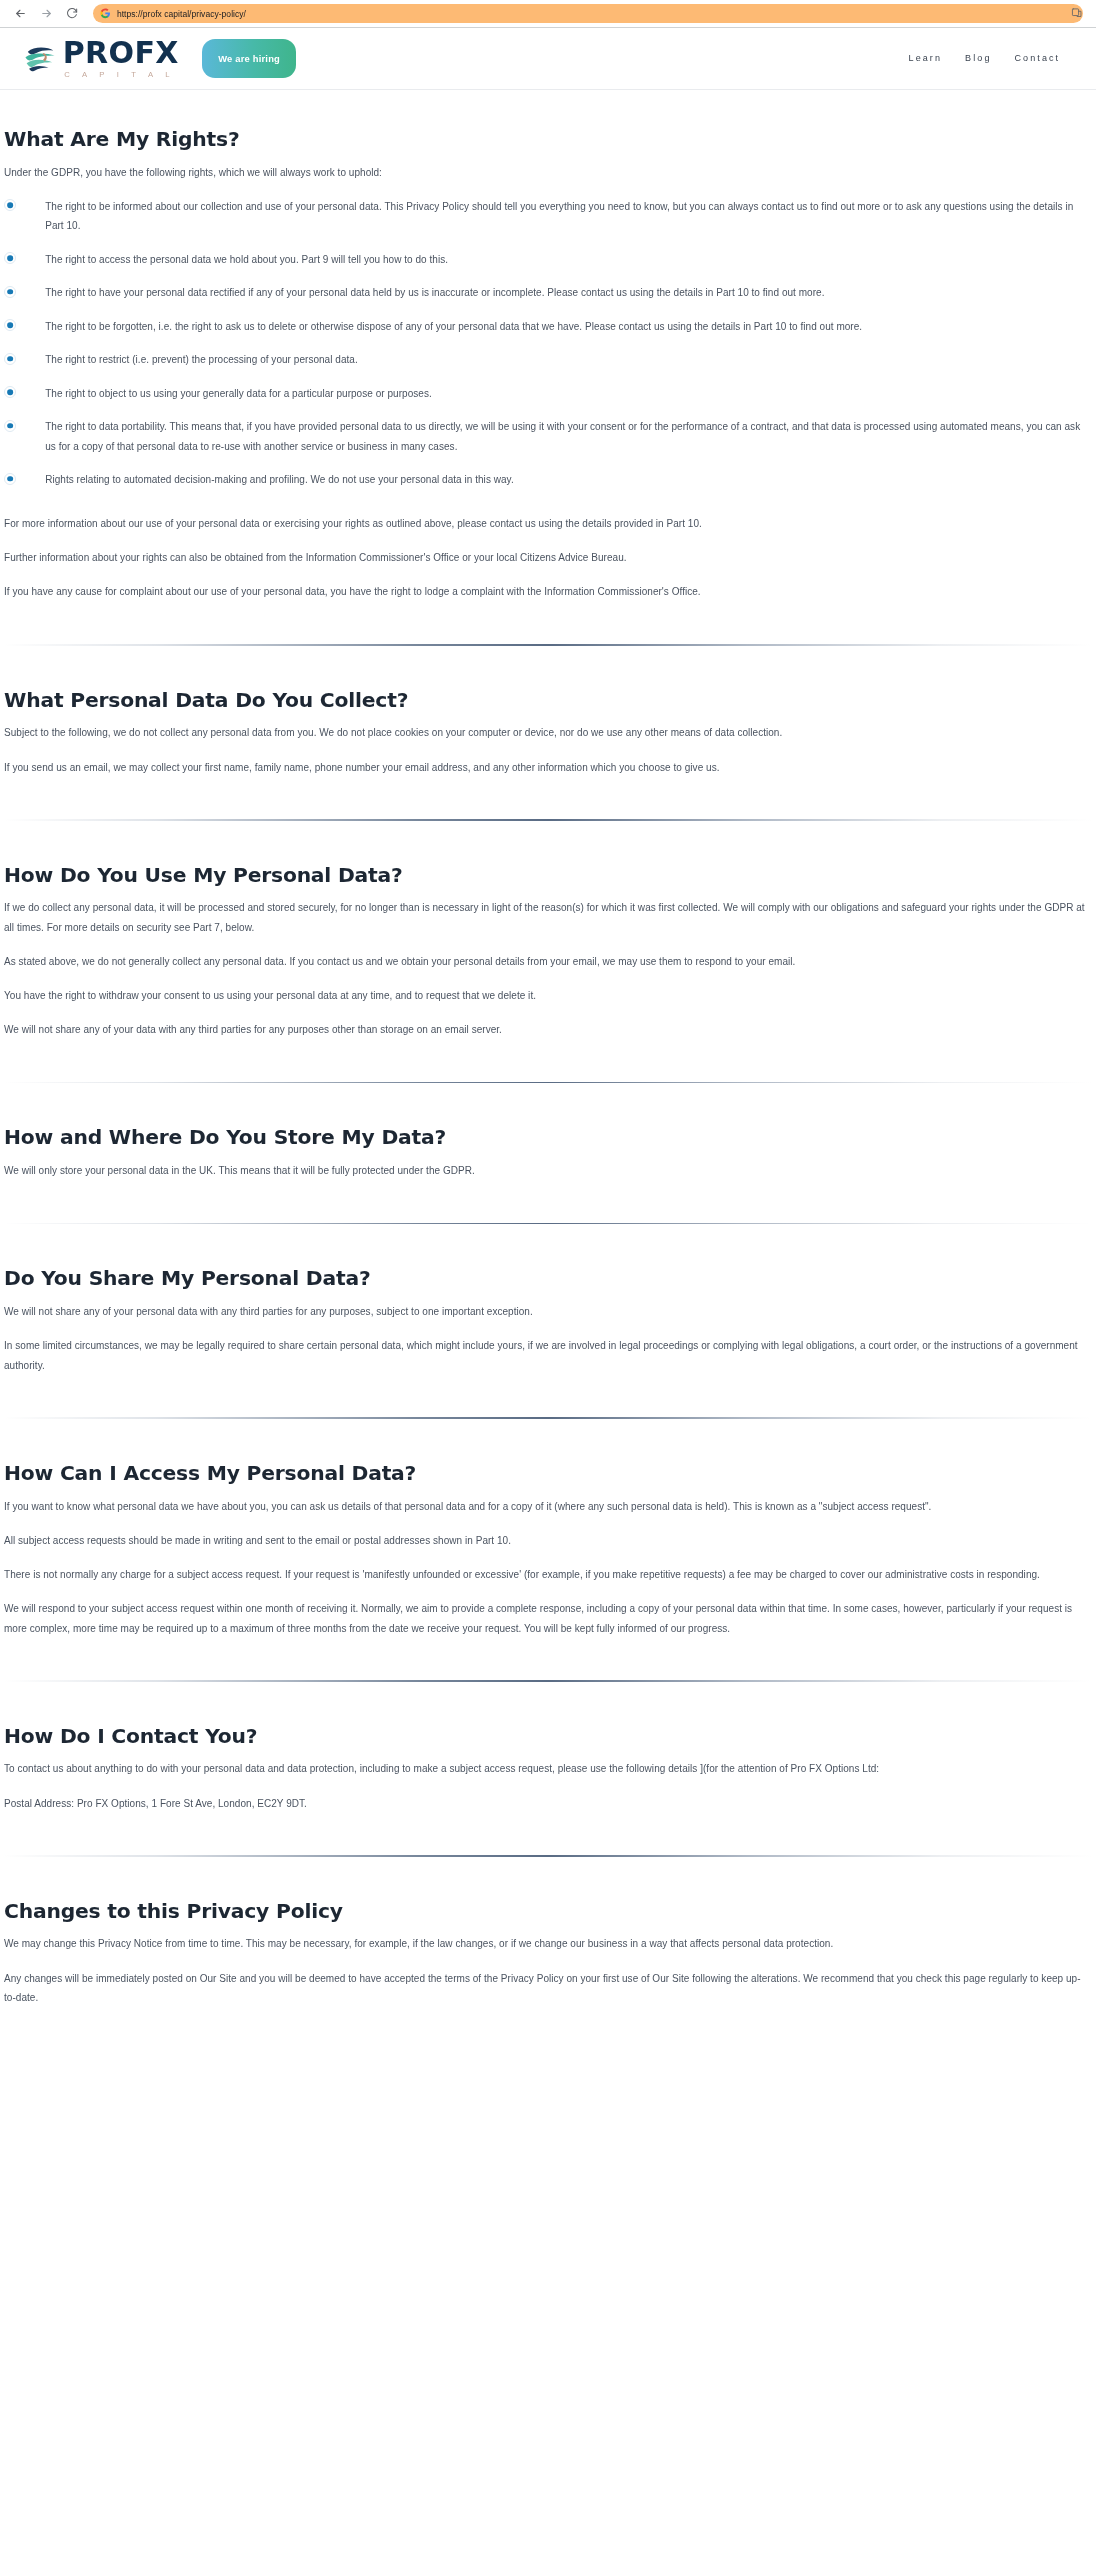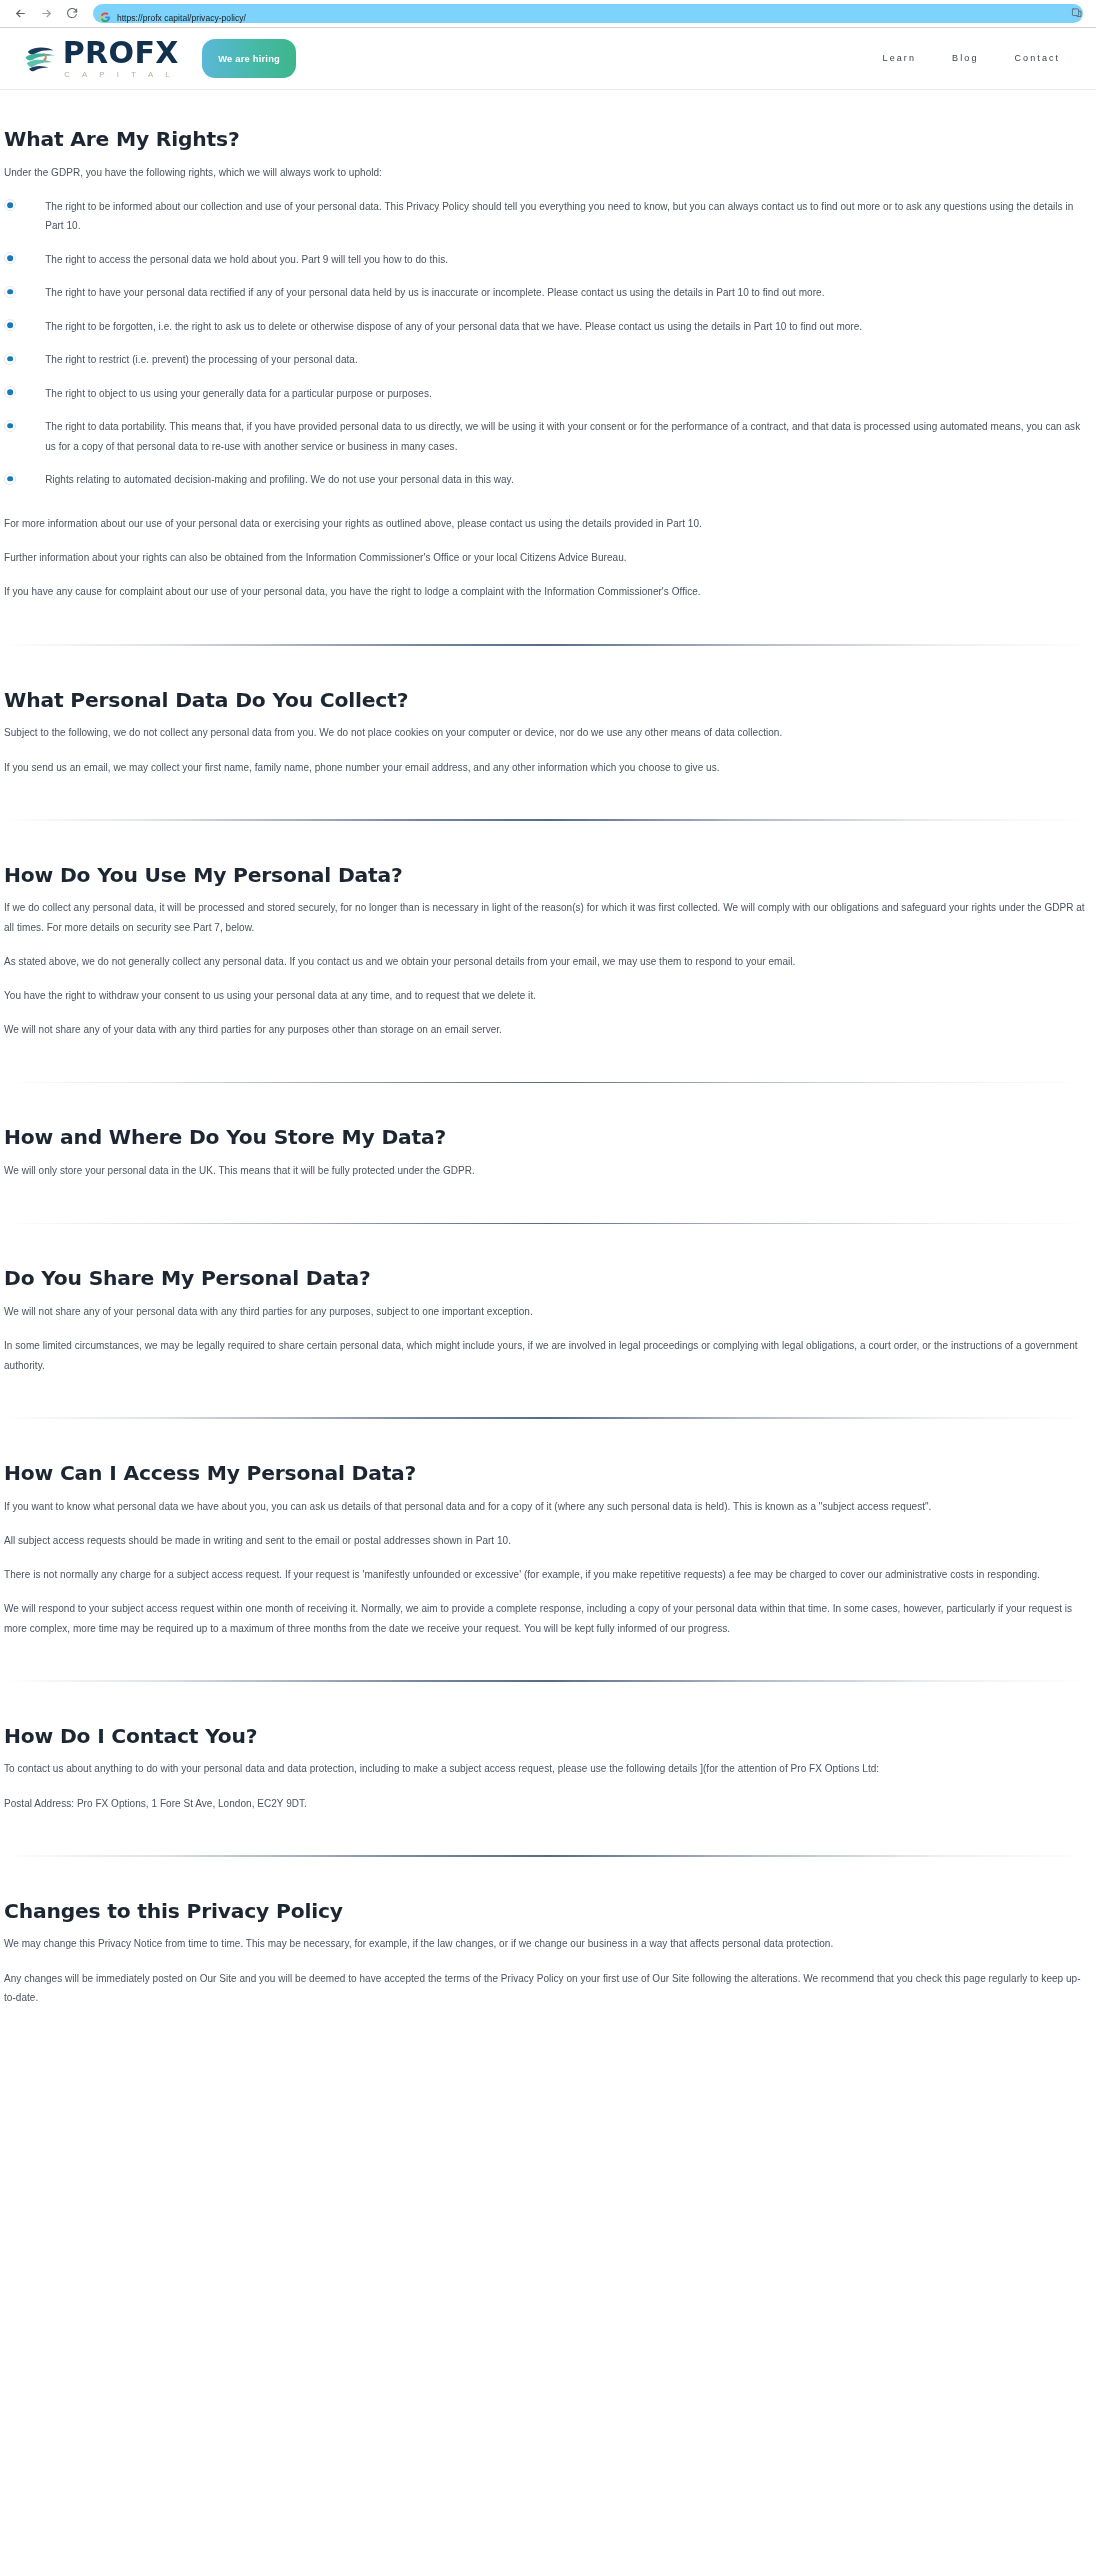--- a/index.html
+++ b/index.html
@@ -30,24 +30,24 @@
     display: flex; align-items: center; justify-content: center;
     border-radius: 50%;
     flex: 0 0 auto;
   }
   .nav-btn svg { display: block; }
   .omnibox {
     flex: 1 1 auto;
     height: 19px;
     margin-left: 6.5px;
     margin-right: 4.9px;
-    background: #7dd3fc;
+    background: #fdba74;
     border-radius: 9.8px;
     display: flex;
-    align-items: flex-end;
+    align-items: center;
     padding: 0 7.3px;
     gap: 6.5px;
     min-width: 0;
   }
   .g-favicon {
     width: 10.6px; height: 10.6px;
     flex: 0 0 auto;
     display: block;
   }
   .omnibox-url {
@@ -115,21 +115,21 @@
     font-weight: 700;
     font-family: "Liberation Sans", sans-serif;
     cursor: pointer;
     letter-spacing: 0.2px;
     display: flex; align-items: center;
   }
   .main-nav {
     margin-left: auto;
     display: flex;
     align-items: center;
-    gap: 36px;
+    gap: 23px;
     padding-right: 11.4px;
   }
   .nav-link {
     font-size: 9px;
     color: #3a4350;
     text-decoration: none;
     letter-spacing: 2.1px;
     font-weight: 400;
     cursor: pointer;
   }

